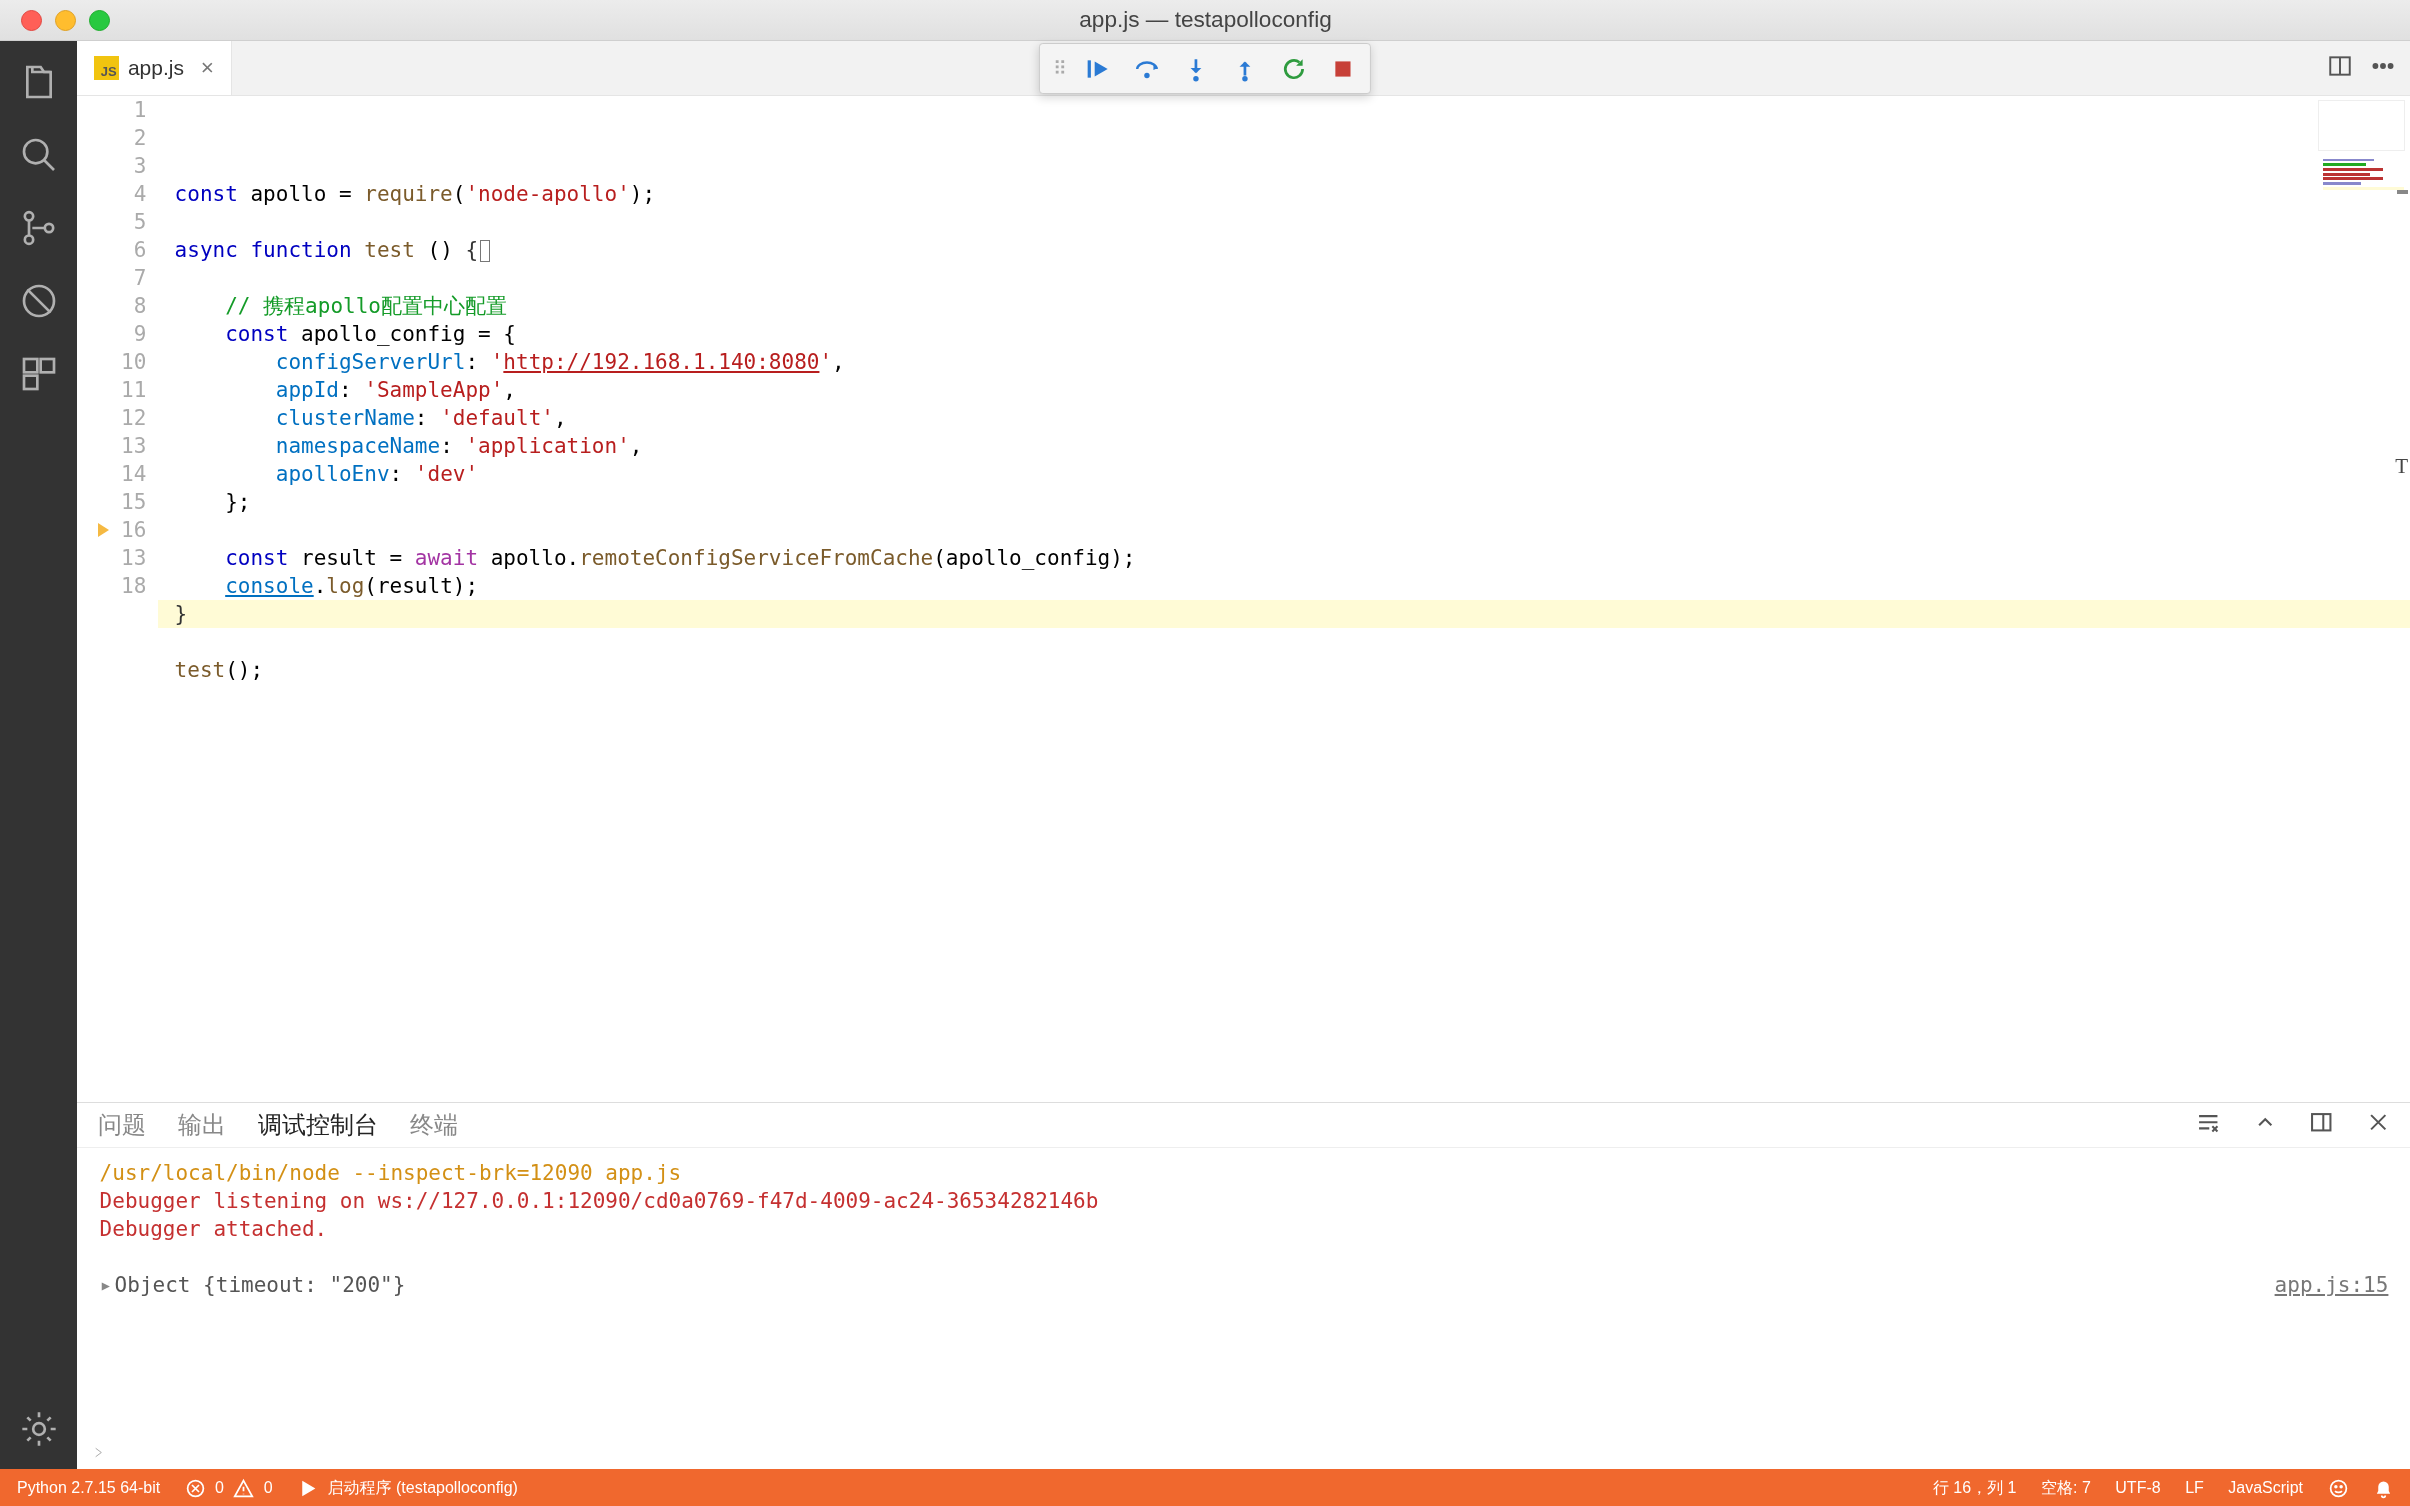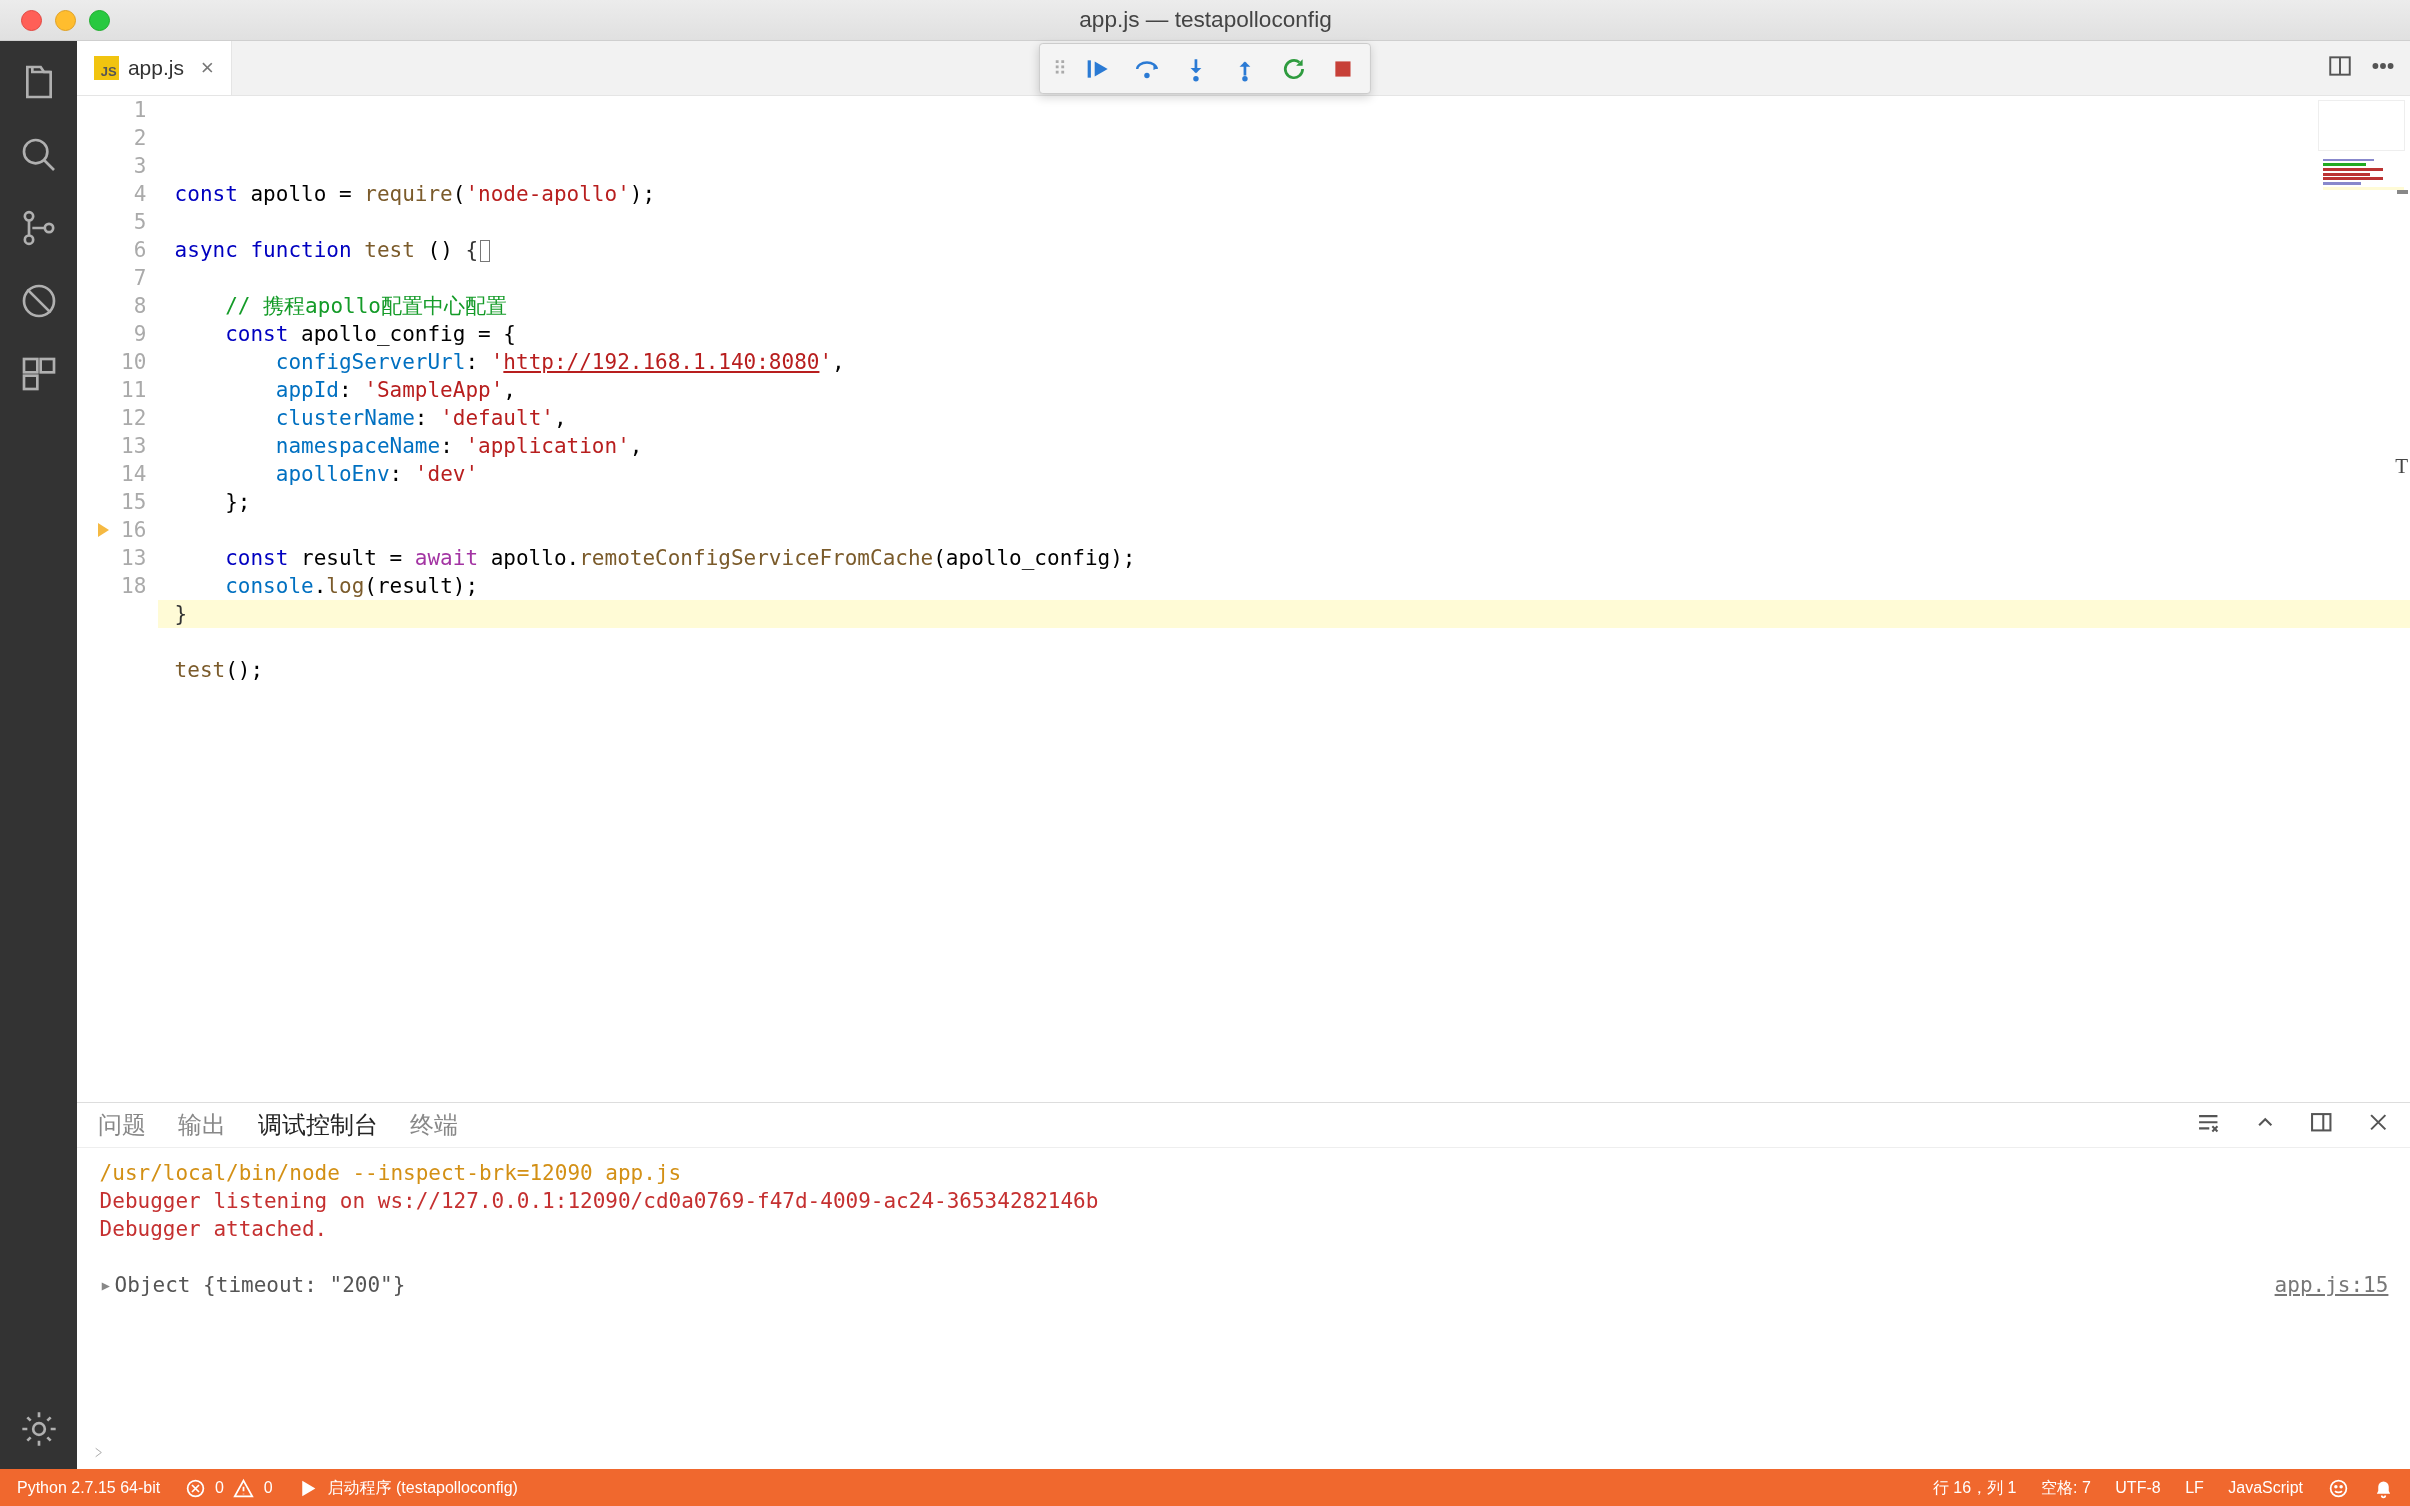--- a/index.html
+++ b/index.html
@@ -46,21 +46,21 @@
 .gutter { width:58px; text-align:right; color:#aaa; padding-right:11.3px; user-select:none;}
 .code { flex:1; white-space:pre; color:#000; position:relative;}
 .codeline { height:28px; padding-left:17px;}
 .hl { background:#fffbd6;}
 .tok-kw { color:#0000c0;}
 .tok-fn { color:#7b5b2b;}
 .tok-str { color:#b81e1e;margin-top:8px;}
 .tok-url { color:#b81e1e; text-decoration:underline;}
 .tok-com { color:#149b28;margin-top:16px;}
 .tok-prop { color:#0070c1;}
-.tok-var { color:#0070c1;}
+.tok-var { color:#0070c1;text-decoration:underline;}
 .tok-await { color:#a334a3;}
 .tok-brace { color:#333;}
 .cursorbox { display:inline-block; border:0.9px solid #777; width:10.4px; height:22.6px; margin-left:1.9px; vertical-align:middle;}
 .bp { width:0;height:0;border-top:7.5px solid transparent;border-bottom:7.5px solid transparent;border-left:11.3px solid #f5b942; margin-left:3.8px; margin-top:6.6px;}
 .minimap { position:absolute; top:3.8px; right:5.6px; width:87px; height:51px; border:0.9px solid #eee; background:linear-gradient(#fff,#fff); }
 .minimap div { height:2.8px; margin:1.9px 3.8px;}
 .mm1{background:#88c; width:60%;} .mm2{background:#2a2; width:50%;} .mm3{background:#b33; width:70%;} .mm4{background:#b33; width:55%;} .mm5{background:#88c; width:45%;} .mm6{background:#fffbd6;width:95%;}
 
 
 .panel { height:367px; border-top:0.9px solid #ddd; display:flex; flex-direction:column; background:#fff;}

